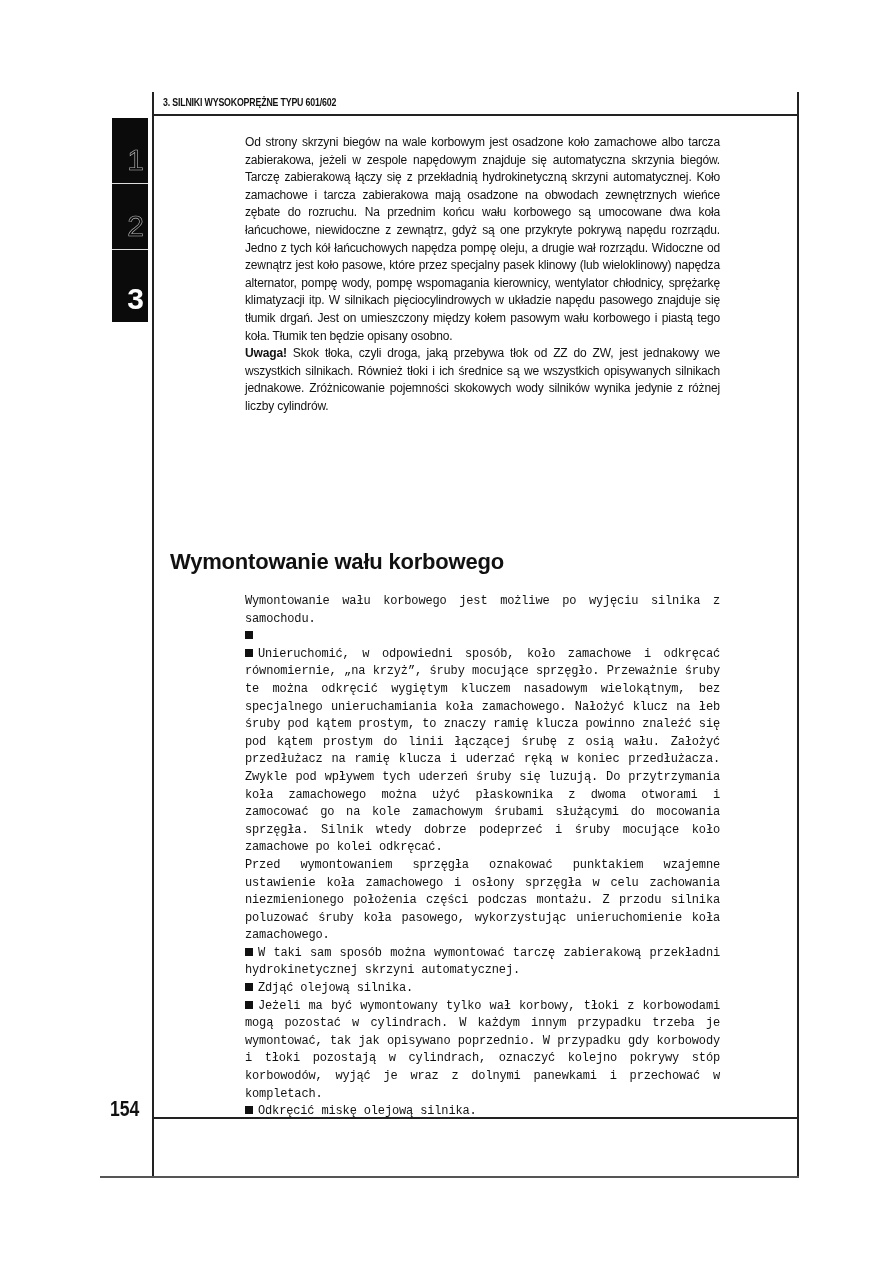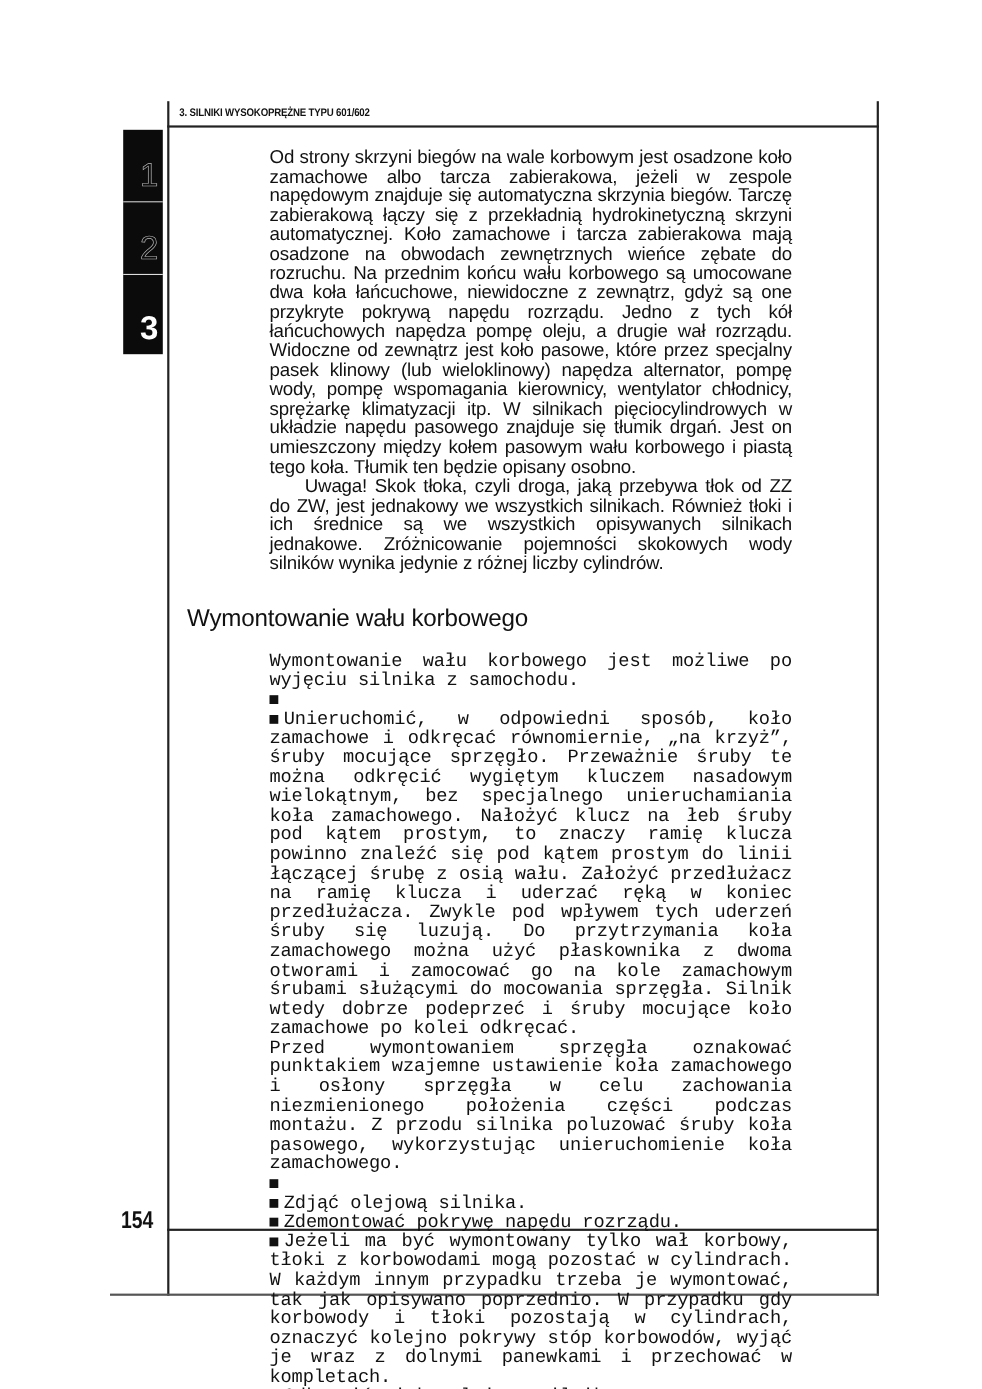--- a/index.html
+++ b/index.html
@@ -18,27 +18,27 @@
     }
     .tabs { position: absolute; left: 112px; top: 118px; width: 36px; }
     .tab {
       height: 66px; background: #0b0b0b; color: #fff; display: flex; align-items: flex-end; justify-content: flex-end;
       padding-right: 4px; box-sizing: border-box; border-bottom: 1px solid #ddd;
       font-size: 30px; font-weight: bold; line-height: 1; padding-bottom: 8px;
     }
     .tab.dim { color: transparent; -webkit-text-stroke: 0.6px #bbb; font-weight: normal; }
     .tab.active { height: 72px; border-bottom: none; }
     .body-text {
-      position: absolute; left: 245px; width: 475px; font-size: 17px; line-height: 17.6px; text-align: justify;
+      position: absolute; left: 245px; width: 475px; font-size: 12px; line-height: 17.6px; text-align: justify;
       letter-spacing: -0.15px;
     }
     .body-text p { margin: 0; }
-    .b { font-weight: normal; margin-left: 32px; }
+    .b { font-weight: bold; }
     .section-title {
-      position: absolute; left: 170px; top: 549px; font-size: 22px; font-weight: normal; letter-spacing: -0.2px;
+      position: absolute; left: 170px; top: 549px; font-size: 22px; font-weight: bold; letter-spacing: -0.2px;
     }
     .page-number {
       position: absolute; left: 110px; top: 1096px; font-size: 22px; font-weight: bold;
       transform: scaleX(0.8); transform-origin: left top;
     }
     .bullet { display: inline-block; width: 8px; height: 8px; background: #111; margin-right: 5px; vertical-align: 0px; }
   </style>
 </head>
 <body>
 
@@ -61,20 +61,19 @@
   <p><span class="b">Uwaga!</span><span> Skok tłoka, czyli droga, jaką przebywa tłok od ZZ do ZW, jest jednakowy we wszystkich silnikach. Również tłoki i ich średnice są we wszystkich opisywanych silnikach jednakowe. Zróżnicowanie pojemności skokowych wody silników wynika jedynie z różnej liczby cylindrów.</span></p>
 </div>
 
 <div class="section-title">Wymontowanie wału korbowego</div>
 
 <div class="body-text" style="top:593px;font-family:Liberation Mono, monospace;">
   <p>Wymontowanie wału korbowego jest możliwe po wyjęciu silnika z samochodu.</p>
   <p><span class="bullet"></span></p>
   <p><span class="bullet"></span><span>Unieruchomić, w odpowiedni sposób, koło zamachowe i odkręcać równomiernie, „na krzyż”, śruby mocujące sprzęgło. Przeważnie śruby te można odkręcić wygiętym kluczem nasadowym wielokątnym, bez specjalnego unieruchamiania koła zamachowego. Nałożyć klucz na łeb śruby pod kątem prostym, to znaczy ramię klucza powinno znaleźć się pod kątem prostym do linii łączącej śrubę z osią wału. Założyć przedłużacz na ramię klucza i uderzać ręką w koniec przedłużacza. Zwykle pod wpływem tych uderzeń śruby się luzują. Do przytrzymania koła zamachowego można użyć płaskownika z dwoma otworami i zamocować go na kole zamachowym śrubami służącymi do mocowania sprzęgła. Silnik wtedy dobrze podeprzeć i śruby mocujące koło zamachowe po kolei odkręcać.</span></p>
   <p>Przed wymontowaniem sprzęgła oznakować punktakiem wzajemne ustawienie koła zamachowego i osłony sprzęgła w celu zachowania niezmienionego położenia części podczas montażu. Z przodu silnika poluzować śruby koła pasowego, wykorzystując unieruchomienie koła zamachowego.</p>
-  <p><span class="bullet"></span></p>
+  <p><span class="bullet"></span><span>W taki sam sposób można wymontować tarczę zabierakową przekładni hydrokinetycznej skrzyni automatycznej.</span></p>
   <p><span class="bullet"></span><span>Zdjąć olejową silnika.</span></p>
-  <p><span class="bullet"></span><span>Zdemontować pokrywę napędu rozrządu.</span></p>
   <p><span class="bullet"></span><span>Jeżeli ma być wymontowany tylko wał korbowy, tłoki z korbowodami mogą pozostać w cylindrach. W każdym innym przypadku trzeba je wymontować, tak jak opisywano poprzednio. W przypadku gdy korbowody i tłoki pozostają w cylindrach, oznaczyć kolejno pokrywy stóp korbowodów, wyjąć je wraz z dolnymi panewkami i przechować w kompletach.</span></p>
   <p><span class="bullet"></span><span>Odkręcić miskę olejową silnika.</span></p>
 </div>
 
 <div class="page-number">154</div>
 
 </body></html>

